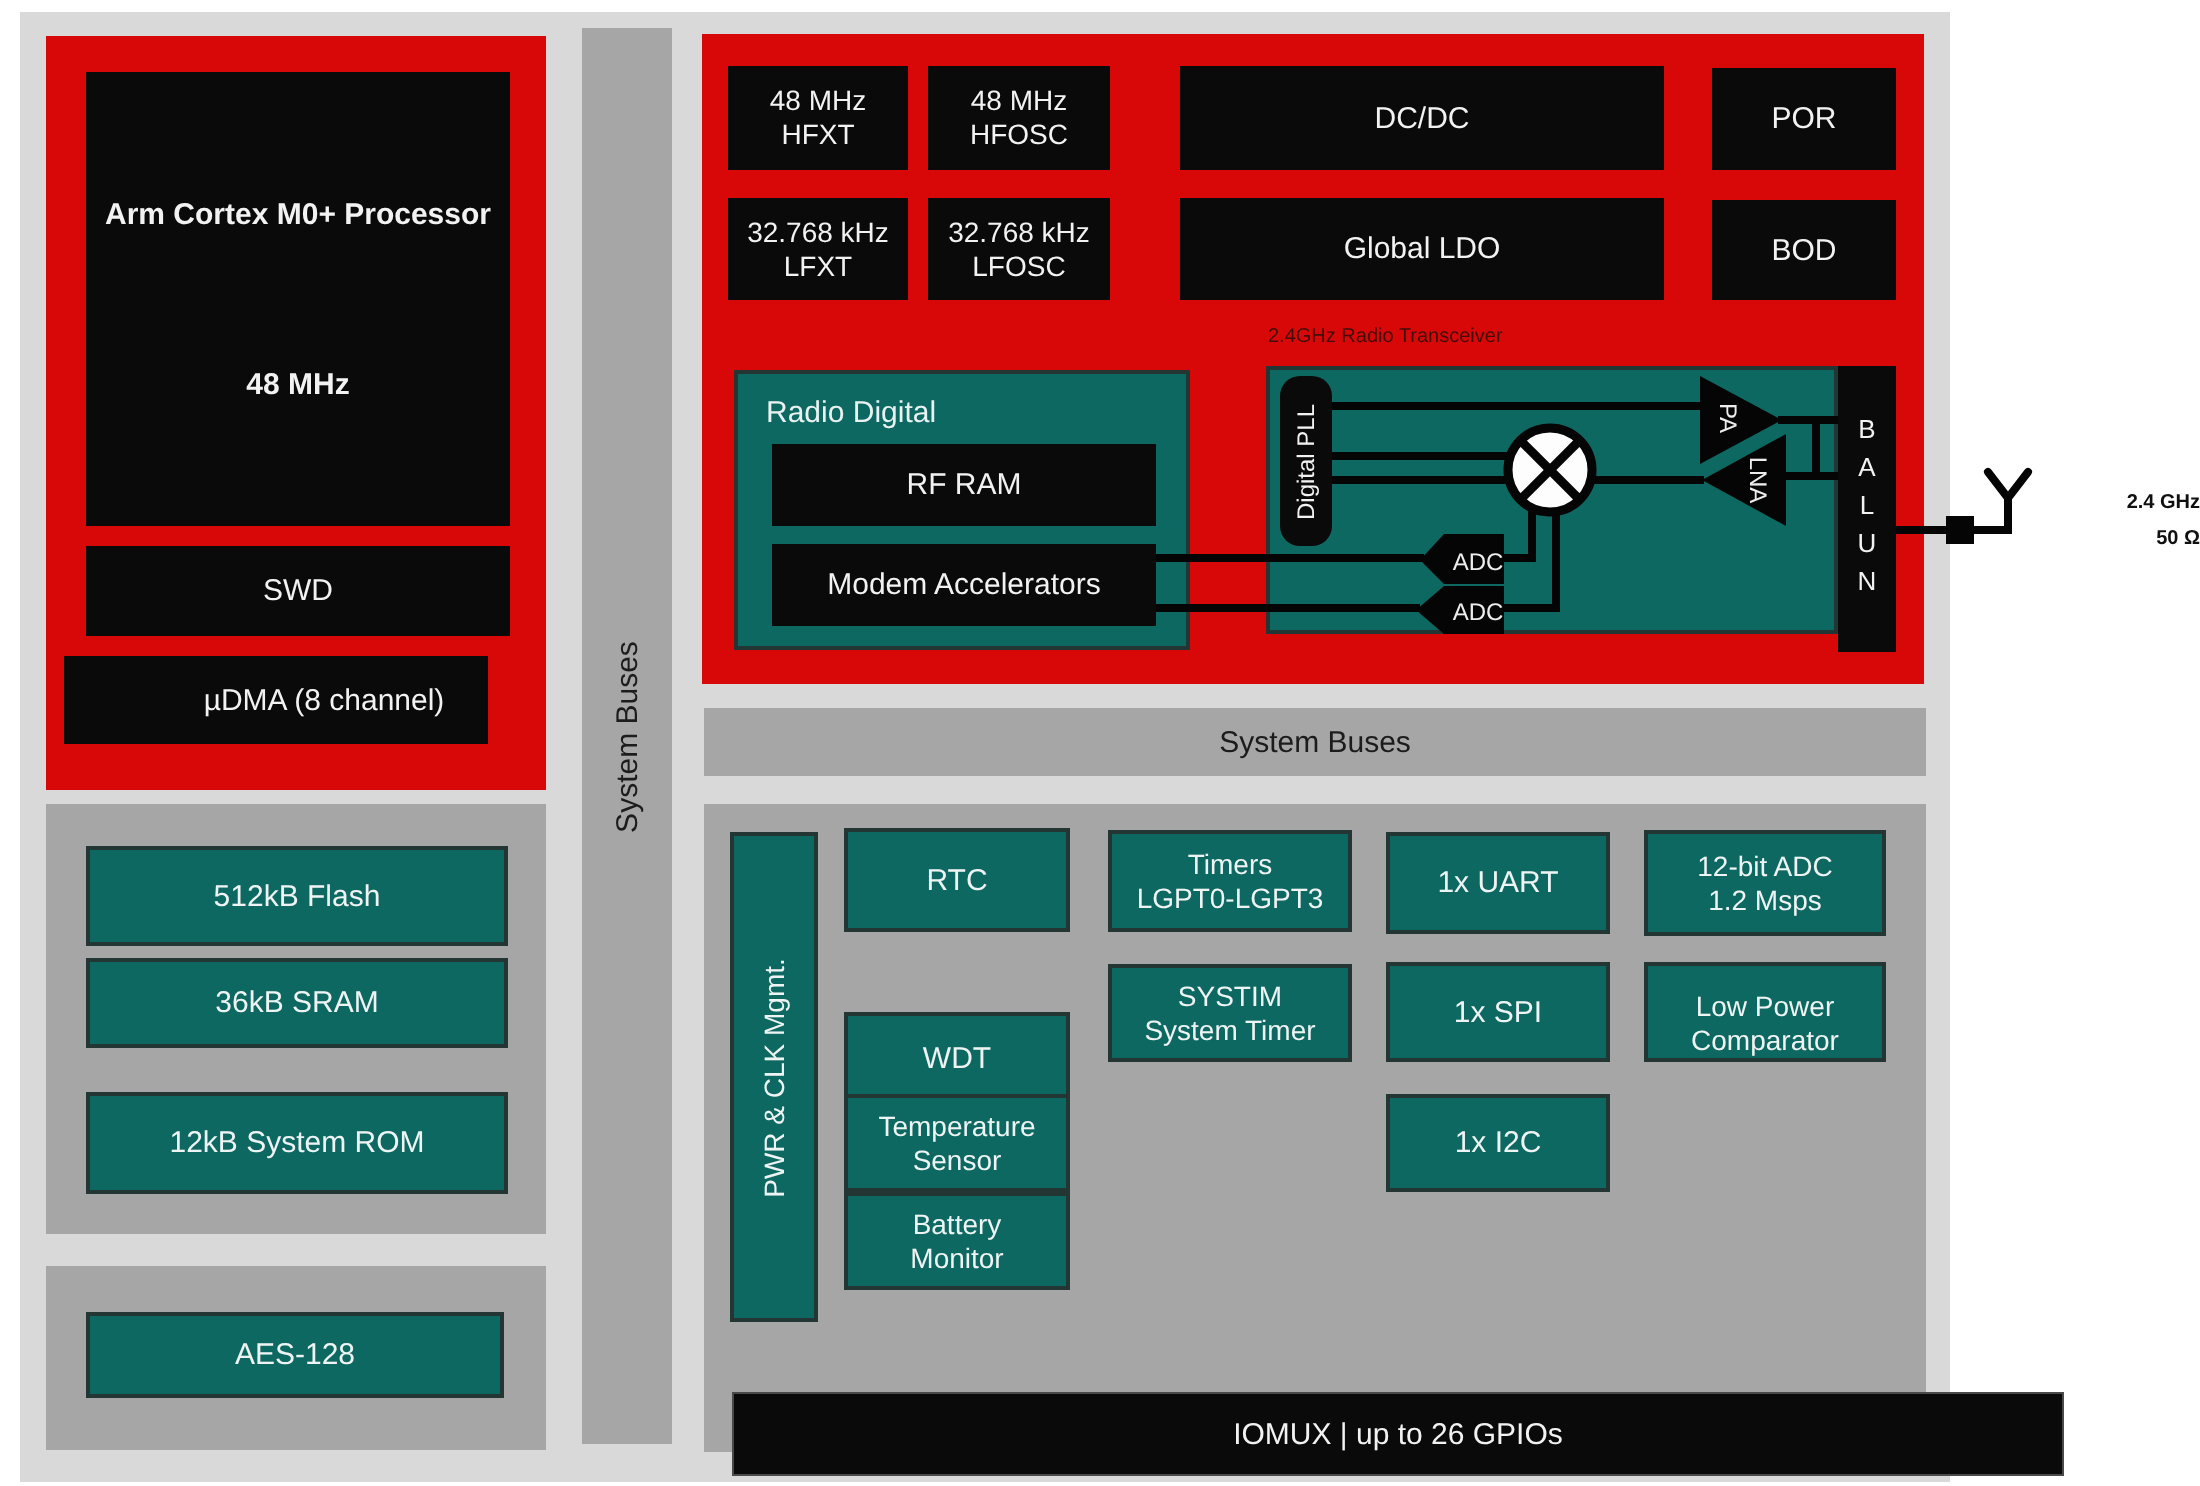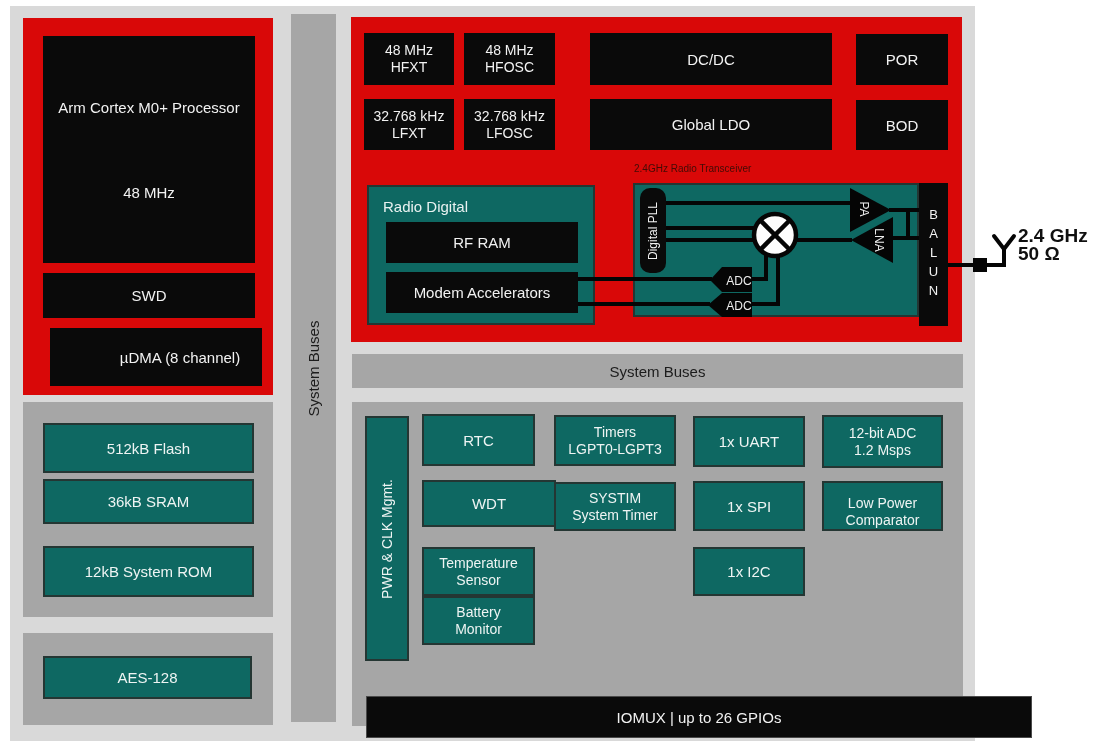--- a/index.html
+++ b/index.html
@@ -13,28 +13,28 @@
     text-align:center; box-sizing:border-box;
   }
   .black { background:#0a0a0a; color:#f2f2f2; }
   .teal  { background:#0e6862; color:#eef4f3; border:2px solid #243633; }
   .red-sec  { background:#d90808; }
   .gray-sec { background:#a6a6a6; }
   .bus { background:#a6a6a6; color:#1c1c1c; font-size:15px; }
   .f15 { font-size:15px; }
   .f14 { font-size:14px; line-height:17px; }
   .vtext { transform:rotate(-90deg); white-space:nowrap; }
-  .cpu-core { flex-direction:column; gap:68px; font-size:15px; }
+  .cpu-core { flex-direction:column; gap:68px; font-size:15px;font-weight:bold; }
   .balun-text {
     writing-mode:vertical-rl; text-orientation:upright;
     font-size:13px; letter-spacing:4px; color:#f2f2f2;
   }
   .radio-title { font-size:10px; color:#420c06; text-align:left; }
   .rd-label { position:absolute; left:14px; top:11px; font-size:15px; color:#e9f2f1; }
-  .ant-label { font-weight:bold; font-size:19px; line-height:18px; color:#101010; text-align:left; }
+  .ant-label { font-weight:bold; font-size:10px; line-height:18px; color:#101010; text-align:right;margin-top:16px; }
   .iomux { border:1px solid #4a4a4a; font-size:15px; }
   svg { position:absolute; left:0; top:0; pointer-events:none; }
   svg text { font-family:"Liberation Sans", sans-serif; }
 </style>
 </head>
 <body>
 
 <div class="stage">
 
   <div class="abs" style="left:10px;top:6px;width:965px;height:735px;background:#d9d9d9;"></div>
@@ -43,21 +43,21 @@
 
   <div class="blk black cpu-core" style="left:43px;top:36px;width:212px;height:227px;">
     <span>Arm Cortex M0+ Processor</span>
     <span>48 MHz</span>
   </div>
 
   <div class="blk black f15" style="left:43px;top:273px;width:212px;height:45px;">
     <span>SWD</span>
   </div>
 
-  <div class="blk black f15" style="left:50px;top:328px;width:212px;height:58px;padding-left:48px;">
+  <div class="blk black f15" style="left:32px;top:328px;width:212px;height:44px;padding-left:48px;">
     <span>µDMA (8 channel)</span>
   </div>
 
   <div class="abs gray-sec" style="left:23px;top:402px;width:250px;height:215px;"></div>
 
   <div class="blk teal f15" style="left:43px;top:423px;width:211px;height:50px;">
     <span>512kB Flash</span>
   </div>
   <div class="blk teal f15" style="left:43px;top:479px;width:211px;height:45px;">
     <span>36kB SRAM</span>
@@ -136,21 +136,21 @@
 
   <div class="abs gray-sec" style="left:352px;top:402px;width:611px;height:324px;"></div>
 
   <div class="blk teal" style="left:365px;top:416px;width:44px;height:245px;">
     <span class="vtext" style="font-size:14px;">PWR &amp; CLK Mgmt.</span>
   </div>
 
   <div class="blk teal f15" style="left:422px;top:414px;width:113px;height:52px;">
     <span>RTC</span>
   </div>
-  <div class="blk teal f15" style="left:422px;top:480px;width:134px;height:47px;">
+  <div class="blk teal f15" style="left:422px;top:506px;width:113px;height:47px;">
     <span>WDT</span>
   </div>
   <div class="blk teal f14" style="left:422px;top:547px;width:113px;height:49px;">
     <span><span>Temperature</span><br><span>Sensor</span></span>
   </div>
   <div class="blk teal f14" style="left:422px;top:596px;width:113px;height:49px;">
     <span><span>Battery</span><br><span>Monitor</span></span>
   </div>
 
   <div class="blk teal f14" style="left:554px;top:415px;width:122px;height:51px;">

